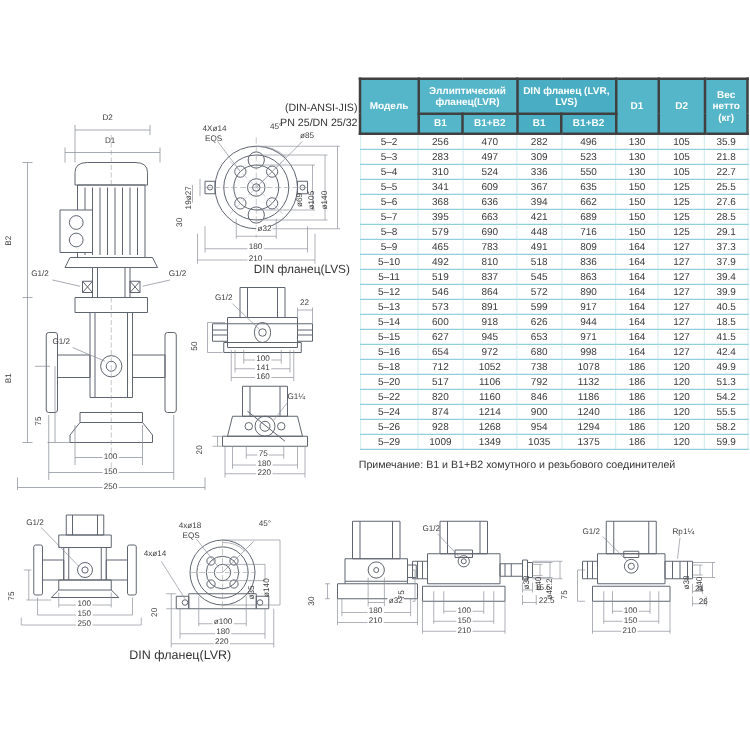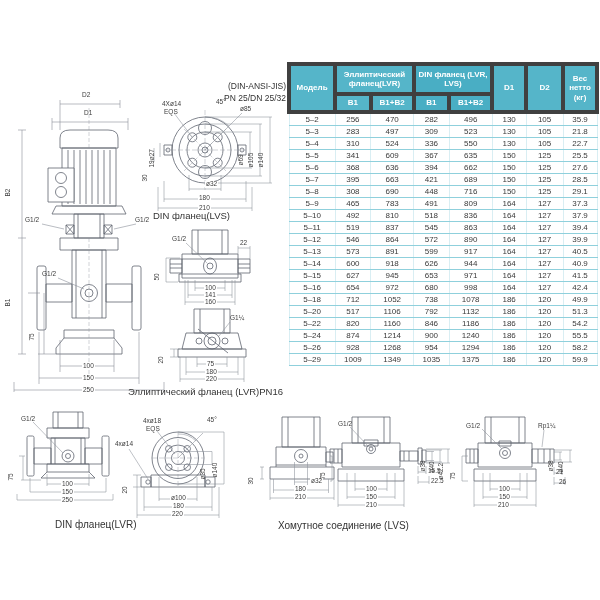--- a/index.html
+++ b/index.html
@@ -5,24 +5,24 @@
   html,body{margin:0;padding:0;background:#fff;}
   .page{position:relative;width:600px;height:600px;background:#fff;overflow:hidden;
         font-family:"Liberation Sans",sans-serif;}
   .title{position:absolute;left:10px;top:54px;font-size:17.5px;font-weight:bold;color:#1878be;}
   .pn{position:absolute;left:198px;top:80px;width:88px;text-align:right;font-size:8.5px;color:#333;line-height:1.45;}
   .drawing{position:absolute;}
   .drawing svg{position:absolute;left:0;top:0;overflow:visible;}
   .lbl{position:absolute;font-size:6.5px;color:#3c3c3c;white-space:nowrap;line-height:1;}
   .lblw{background:#fff;padding:0 1px;}
   .rot{transform:rotate(-90deg);transform-origin:left bottom;}
-  .cap{position:absolute;font-size:9.5px;color:#333;text-align:left;line-height:1.3;}
+  .cap{position:absolute;font-size:9.5px;color:#333;text-align:right;line-height:1.3;}
   .tablewrap{position:absolute;left:287px;top:62px;width:312px;}
   table{border-collapse:collapse;width:100%;table-layout:fixed;}
-  thead th{background:#55b5c9;color:#fff;border:4px solid #404040;font-size:8px;font-weight:bold;
+  thead th{background:#55b5c9;color:#fff;border:2px solid #404040;font-size:8px;font-weight:bold;
            line-height:1.15;padding:1px 0;text-align:center;vertical-align:middle;}
   thead th.grp2{background:#49aec4;}
   thead tr.r1 th{height:24px;}
   thead tr.r2 th{height:12px;}
   tbody td{border:1px solid #d9eef3;border-bottom:1px solid #8fd0dc;text-align:center;
            font-size:8px;color:#3a3a3a;padding:0;height:11px;line-height:11px;}
   .note{position:absolute;left:287px;top:366px;width:300px;font-size:8.5px;color:#333;line-height:1.35;}
   line,path,rect,circle,ellipse,polygon{vector-effect:non-scaling-stroke;}
 </style>
 </head>
@@ -187,21 +187,20 @@
       </g>
     </svg>
     <span class="lbl" style="left:68px;top:10px">G1¼</span>
     <span class="lbl rot" style="left:2px;top:52px">20</span>
     <span class="lbl lblw" style="left:44px;top:56px">75</span>
     <span class="lbl lblw" style="left:43px;top:64px">180</span>
     <span class="lbl lblw" style="left:43px;top:71px">220</span>
   </div>
 
   <div class="cap" style="left:128px;top:386px;width:180px">
-    <div>Эллиптический фланец (LVR)PN16</div>
   </div>
 
   <div class="tablewrap">
     <table>
       <colgroup>
         <col style="width:15%">
           <col style="width:11.5%">
           <col style="width:14%">
           <col style="width:11.5%">
         <col style="width:14%">
@@ -281,21 +280,21 @@
             <td>395</td>
             <td>663</td>
             <td>421</td>
             <td>689</td>
             <td>150</td>
             <td>125</td>
             <td>28.5</td>
           </tr>
           <tr>
             <td>5–8</td>
-            <td>308</td>
+            <td>579</td>
             <td>690</td>
             <td>448</td>
             <td>716</td>
             <td>150</td>
             <td>125</td>
             <td>29.1</td>
           </tr>
           <tr>
             <td>5–9</td>
             <td>465</td>
@@ -347,21 +346,21 @@
             <td>40.5</td>
           </tr>
           <tr>
             <td>5–14</td>
             <td>600</td>
             <td>918</td>
             <td>626</td>
             <td>944</td>
             <td>164</td>
             <td>127</td>
-            <td>40.9</td>
+            <td>18.5</td>
           </tr>
           <tr>
             <td>5–15</td>
             <td>627</td>
             <td>945</td>
             <td>653</td>
             <td>971</td>
             <td>164</td>
             <td>127</td>
             <td>41.5</td>
@@ -434,20 +433,21 @@
             <td>1375</td>
             <td>186</td>
             <td>120</td>
             <td>59.9</td>
           </tr>
         </tbody>
     </table>
   </div>
 
   <div class="note">
+    <div>Примечание: B1 и B1+B2 хомутного и резьбового соединителей</div>
   </div>
 
   <div class="drawing" style="left:15px;top:412px;width:100px;height:95px">
     <svg width="100" height="95" viewBox="0 0 100 95">
       <g stroke="#5f6570" fill="none" stroke-width="0.8">
         <rect x="38" y="0" width="30" height="16"></rect>
           <path d="M43,0v16 M63,0v16"></path>
         <rect x="32" y="16" width="42" height="10"></rect>
         <rect x="36" y="26" width="34" height="26"></rect>
           <path d="M40,26v26 M66,26v26"></path>
@@ -579,21 +579,20 @@
     <span class="lbl rot" style="left:96px;top:50px">ø38</span>
     <span class="lbl rot" style="left:105px;top:51px">ø40</span>
     <span class="lbl rot" style="left:114px;top:58px">ø42.2</span>
     <span class="lbl" style="left:98px;top:53px">15.5</span>
     <span class="lbl" style="left:101px;top:63px">22.5</span>
     <span class="lbl lblw" style="left:35px;top:71px">100</span>
     <span class="lbl lblw" style="left:35px;top:79px">150</span>
     <span class="lbl lblw" style="left:35px;top:87px">210</span>
   </div>
 
-  <div class="cap" style="left:278px;top:519px;width:140px;font-size:10px">Хомутное соединение (LVS)</div>
 
   <div class="drawing" style="left:460px;top:415px;width:130px;height:98px">
     <svg width="130" height="98" viewBox="0 0 130 98">
       <g stroke="#5f6570" fill="none" stroke-width="0.8">
         <rect x="25" y="2" width="40" height="26"></rect>
           <path d="M31,2v26 M59,2v26"></path>
         <rect x="18" y="28" width="54" height="24"></rect>
         <rect x="39" y="26" width="12" height="5"></rect>
           <circle cx="45" cy="38" r="5.5"></circle>
           <circle cx="45" cy="38" r="2.5"></circle>

